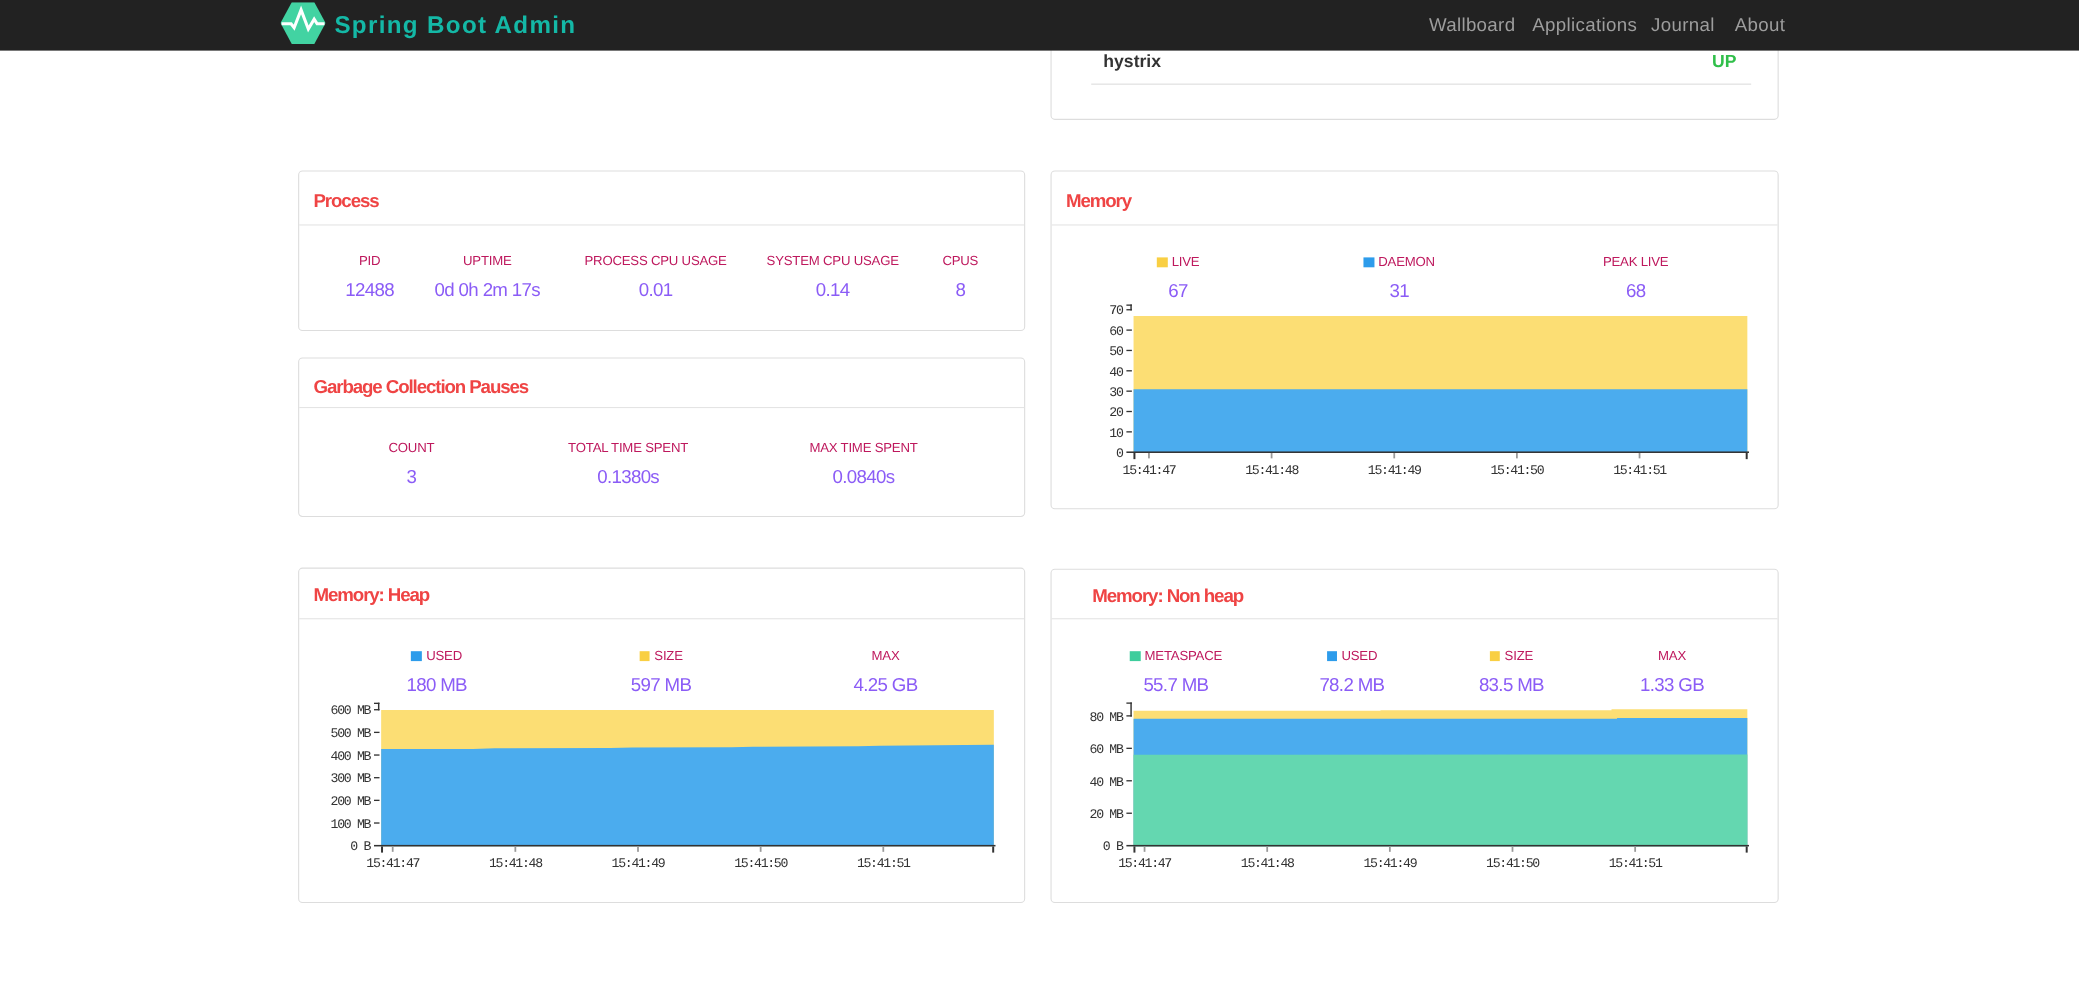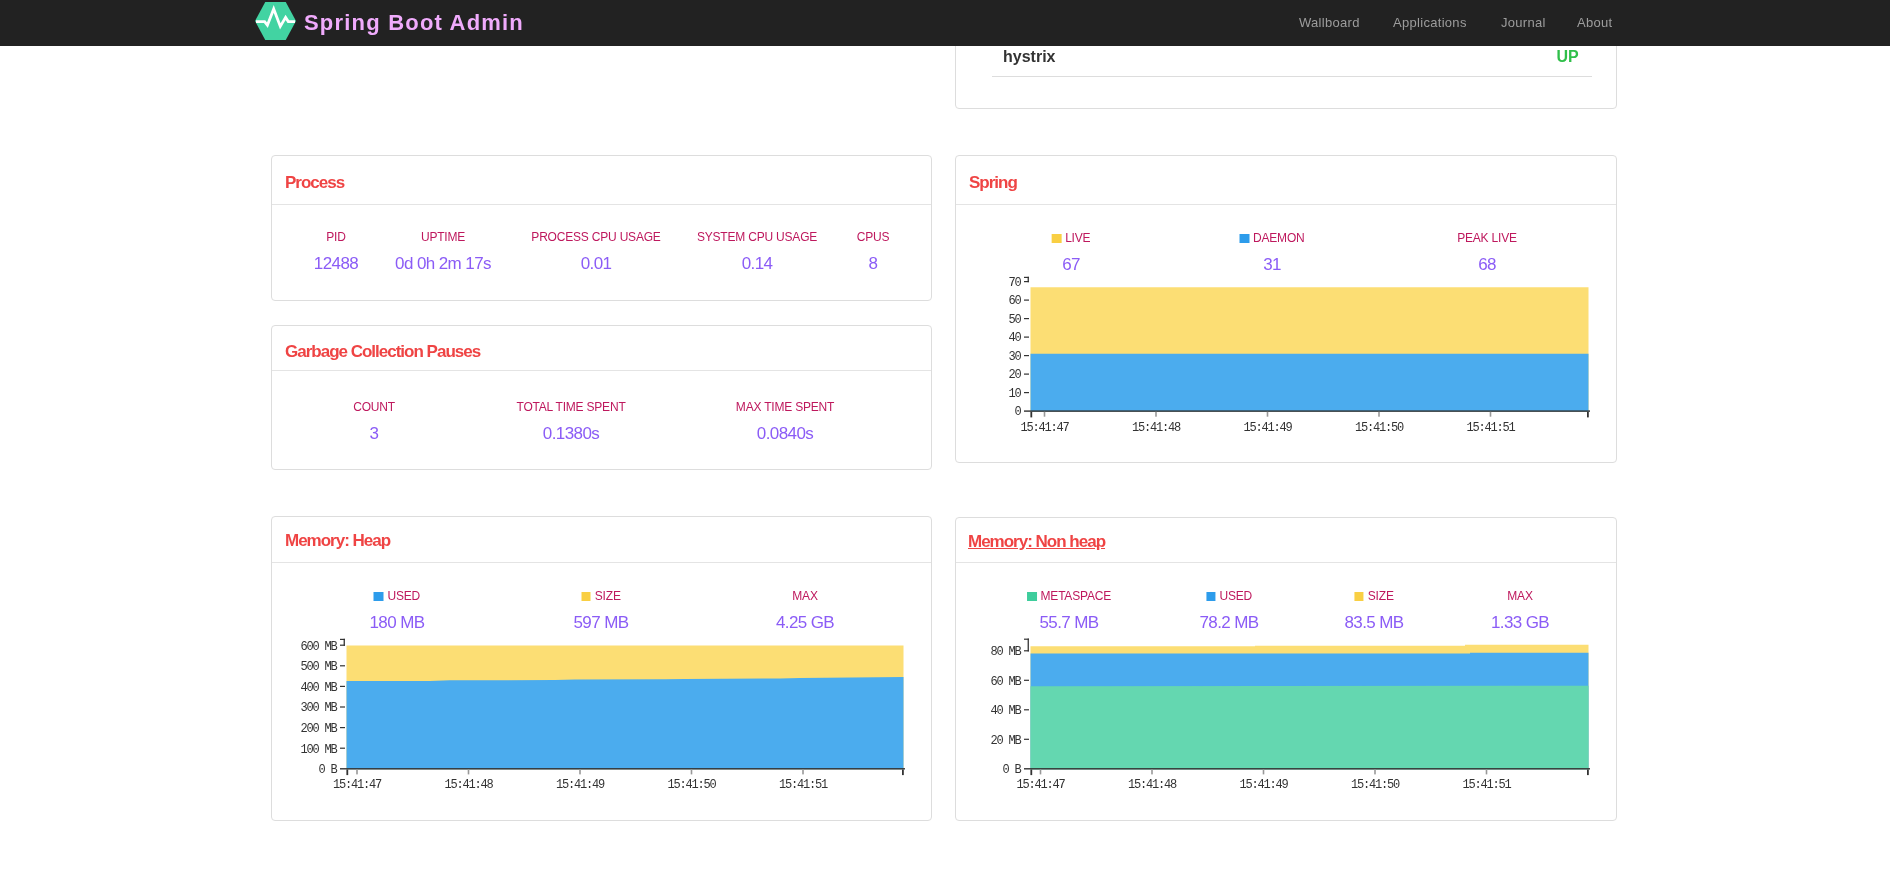--- a/index.html
+++ b/index.html
@@ -9,22 +9,22 @@
   .panel { position:absolute; background:#fff; border:1px solid #ddd; border-radius:4px; }
   .ptitle { position:absolute; font-size:17px; font-weight:bold; color:#ef4444;
     letter-spacing:-1px; white-space:nowrap; }
   .psep { position:absolute; height:1px; background:#e4e4e4; }
   .col { position:absolute; transform:translateX(-50%); text-align:center; white-space:nowrap; }
   .lbl { font-size:12px; color:#be185d; letter-spacing:-0.2px; line-height:16px; }
   .val { font-size:17px; color:#8b5cf6; letter-spacing:-0.6px; line-height:24px; margin-top:7px; }
   .sq { display:inline-block; width:9.5px; height:9.5px; margin-right:4px; vertical-align:-1px; }
   .navbar { position:absolute; left:0; top:0; width:1890px; height:46px; background:#222; z-index:20; }
   .brand { position:absolute; left:304px; top:0; line-height:45px; font-size:22px;
-    font-weight:bold; color:#f0abfc; letter-spacing:1.2px; white-space:nowrap; }
-  .nav a { position:absolute; top:0; line-height:45px; font-size:13px; color:#9d9d9d;
+    font-weight:bold; color:#14b8a6; letter-spacing:1.2px; white-space:nowrap; }
+  .nav a { position:absolute; top:0; line-height:45px; font-size:17px; color:#9d9d9d;
     letter-spacing:0.3px; text-decoration:none; white-space:nowrap; }
   svg text { font-family:"Liberation Mono", monospace; font-size:12px; fill:#333; letter-spacing:-1.2px; }
 </style>
 </head>
 <body>
 <div id="page">
 
   <div class="panel" style="left:955px; top:-45px; width:662px; height:154px;"></div>
   <div style="position:absolute; left:1003px; top:48px; font-size:16px; font-weight:bold; color:#333;">hystrix</div>
   <div style="position:absolute; left:1535px; top:48px; width:65px; text-align:center; font-size:16px; font-weight:bold; color:#30bf4a;">UP</div>
@@ -64,21 +64,21 @@
   <div class="col" style="left:571px; top:399px;">
       <div class="lbl">TOTAL TIME SPENT</div>
       <div class="val">0.1380s</div>
     </div>
   <div class="col" style="left:785px; top:399px;">
       <div class="lbl">MAX TIME SPENT</div>
       <div class="val">0.0840s</div>
     </div>
 
   <div class="panel" style="left:955px; top:155px; width:662px; height:308px;"></div>
-  <div class="ptitle" style="left:969px; top:173px;">Spring</div>
+  <div class="ptitle" style="left:969px; top:173px;">Memory</div>
   <div class="psep" style="left:956px; top:204px; width:660px;"></div>
   <div class="col" style="left:1071px; top:230px;">
       <div class="lbl"><span class="sq" style="background:#f9cf43;"></span>LIVE</div>
       <div class="val">67</div>
     </div>
   <div class="col" style="left:1272px; top:230px;">
       <div class="lbl"><span class="sq" style="background:#2d9ceb;"></span>DAEMON</div>
       <div class="val">31</div>
     </div>
   <div class="col" style="left:1487px; top:230px;">
@@ -96,21 +96,21 @@
   <div class="col" style="left:601px; top:588px;">
       <div class="lbl"><span class="sq" style="background:#f9cf43;"></span>SIZE</div>
       <div class="val">597 MB</div>
     </div>
   <div class="col" style="left:805px; top:588px;">
       <div class="lbl">MAX</div>
       <div class="val">4.25 GB</div>
     </div>
 
   <div class="panel" style="left:955px; top:517px; width:662px; height:304px;"></div>
-  <div class="ptitle" style="left:968px; top:532px;text-decoration:underline;">Memory: Non heap</div>
+  <div class="ptitle" style="left:993px; top:532px;">Memory: Non heap</div>
   <div class="psep" style="left:956px; top:562px; width:660px;"></div>
   <div class="col" style="left:1069px; top:588px;">
       <div class="lbl"><span class="sq" style="background:#3ecd9c;"></span>METASPACE</div>
       <div class="val">55.7 MB</div>
     </div>
   <div class="col" style="left:1229px; top:588px;">
       <div class="lbl"><span class="sq" style="background:#2d9ceb;"></span>USED</div>
       <div class="val">78.2 MB</div>
     </div>
   <div class="col" style="left:1374px; top:588px;">

